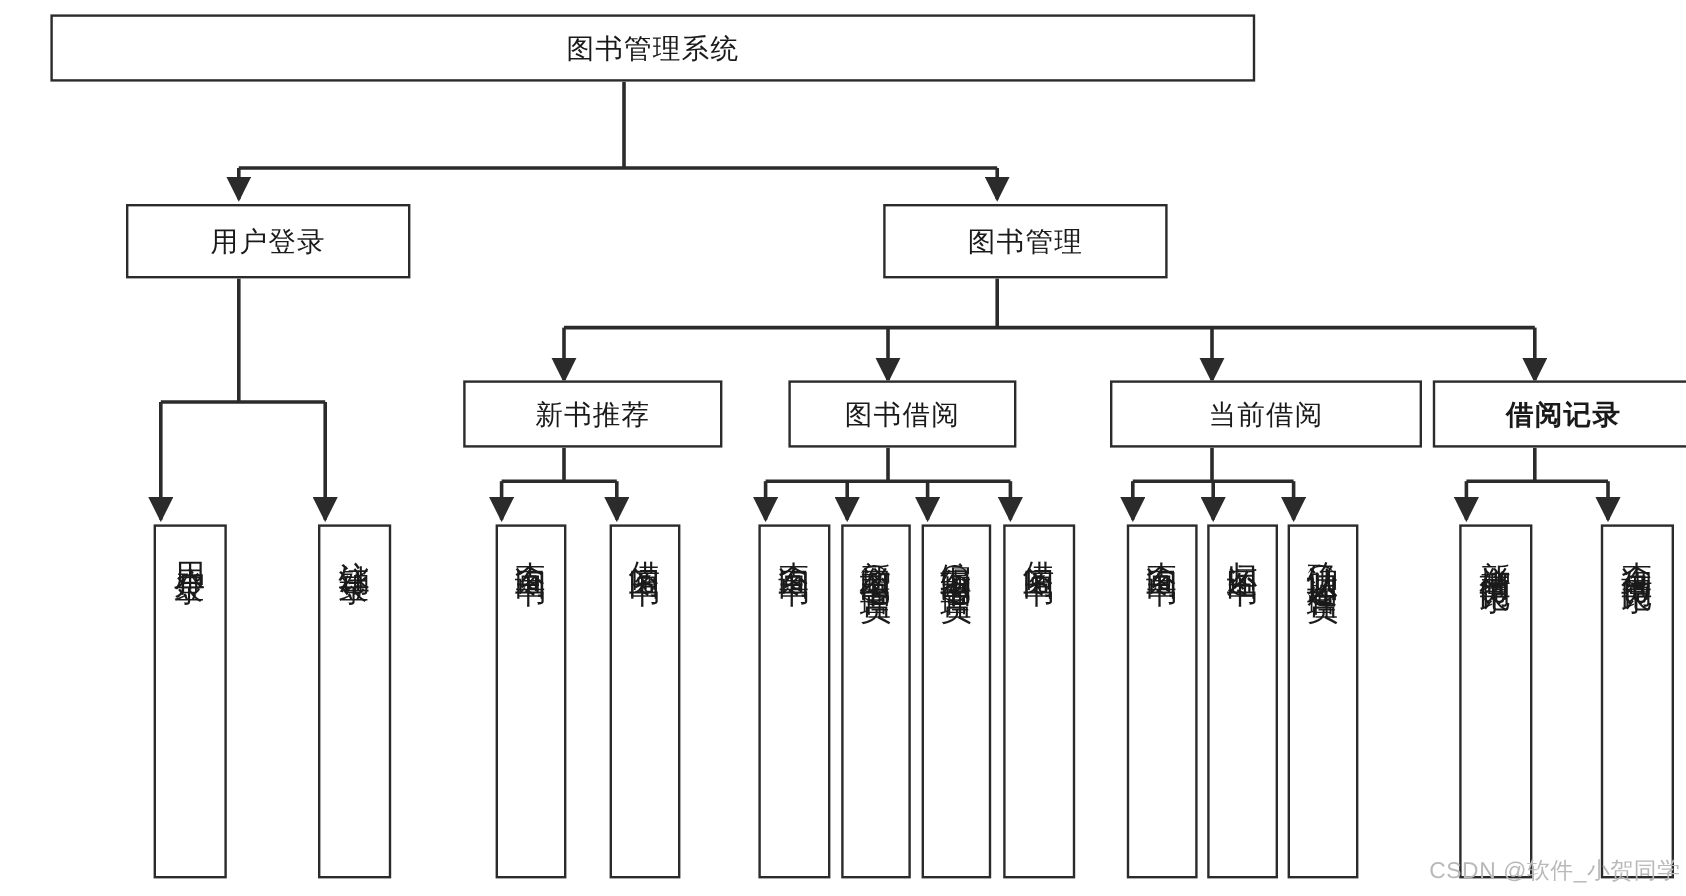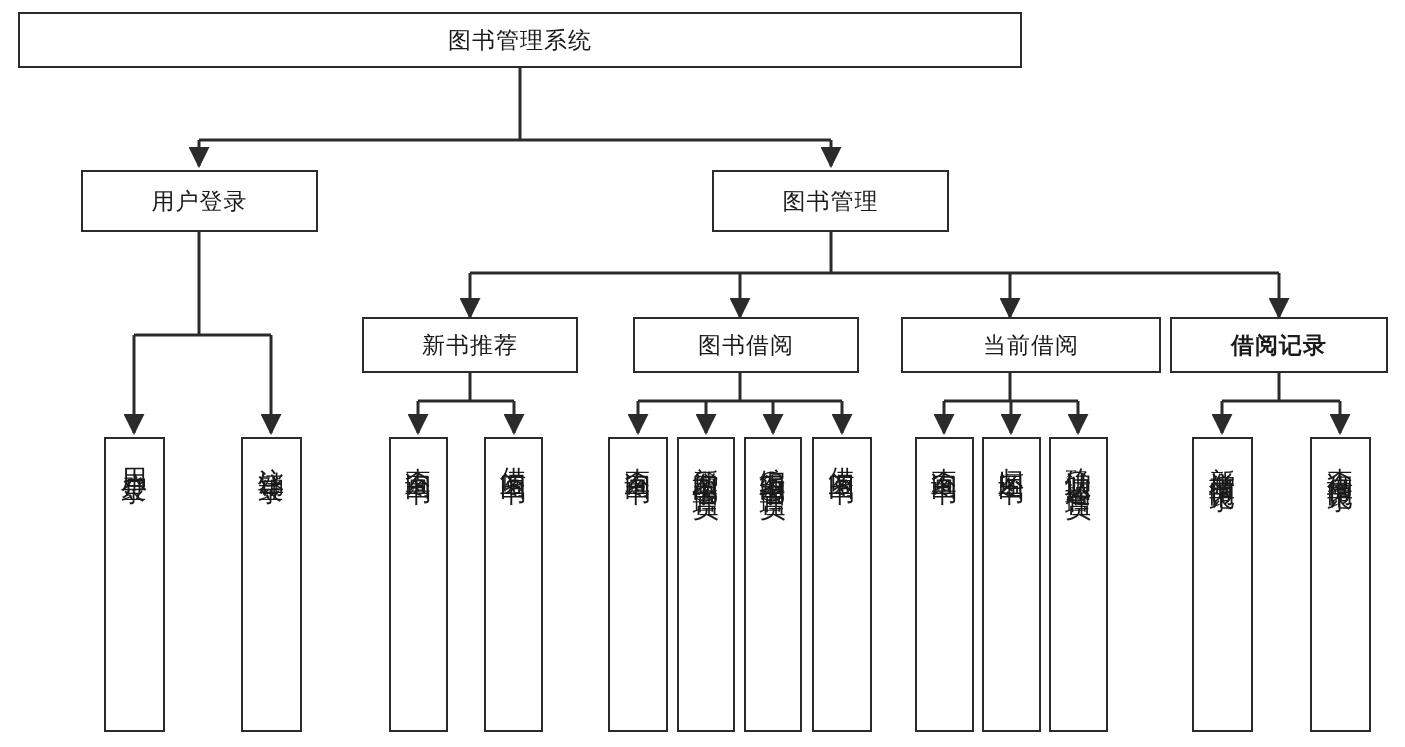--- a/index.html
+++ b/index.html
@@ -27,20 +27,21 @@
   }
   .node {
     position: absolute;
     box-sizing: border-box;
     background: #ffffff;
     border: 2px solid #2b2b2b;
     display: flex;
     align-items: center;
     justify-content: center;
     color: #1a1a1a;
+    margin-left: 24px;
   }
   .node-label {
     display: block;
     text-align: center;
     line-height: 1.15;
     white-space: nowrap;
   }
   
   .node.horiz .node-label {
     font-size: 23px;
@@ -132,21 +133,21 @@
   <div class="node horiz" style="left:81px; top:170px; width:237px; height:62px;">
     <span class="node-label">用户登录</span>
   </div>
   <div class="node horiz" style="left:712px; top:170px; width:237px; height:62px;">
     <span class="node-label">图书管理</span>
   </div>
 
   <div class="node horiz" style="left:362px; top:317px; width:216px; height:56px;">
     <span class="node-label">新书推荐</span>
   </div>
-  <div class="node horiz" style="left:633px; top:317px; width:226px; height:56px;">
+  <div class="node horiz" style="left:633px; top:317px; width:190px; height:56px;">
     <span class="node-label">图书借阅</span>
   </div>
   <div class="node horiz" style="left:901px; top:317px; width:260px; height:56px;">
     <span class="node-label">当前借阅</span>
   </div>
   <div class="node horiz" style="left:1170px; top:317px; width:218px; height:56px;font-weight:bold;">
     <span class="node-label">借阅记录</span>
   </div>
 
   <div class="node vert" style="left:104px; top:437px; width:61px; height:295px;">
@@ -186,14 +187,15 @@
     <span class="node-label">确认归还（管理员）</span>
   </div>
 
   <div class="node vert" style="left:1192px; top:437px; width:61px; height:295px;">
     <span class="node-label">新增借阅记录</span>
   </div>
   <div class="node vert" style="left:1310px; top:437px; width:61px; height:295px;">
     <span class="node-label">查询借阅记录</span>
   </div>
 
+  <div class="watermark">CSDN @软件_小贺同学</div>
 
 </div>
 
 </body></html>

